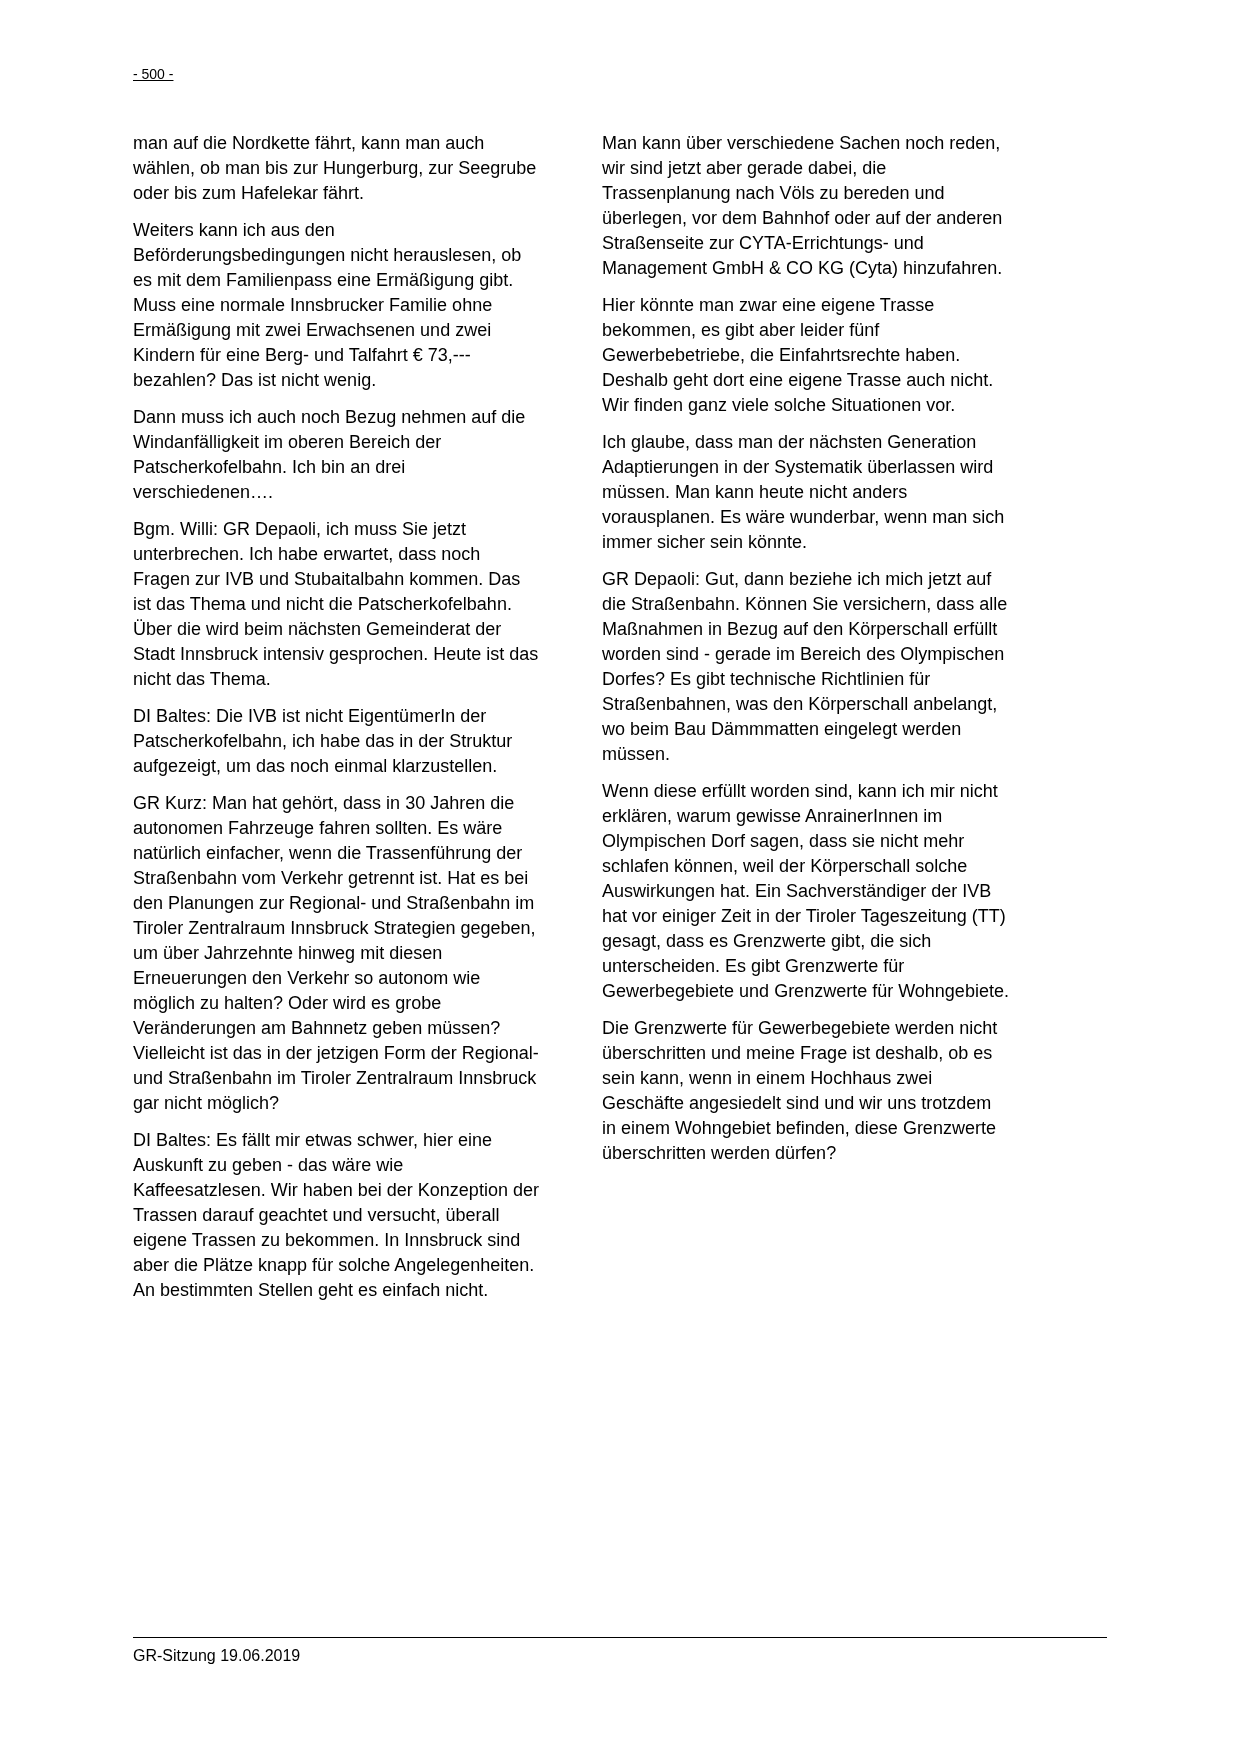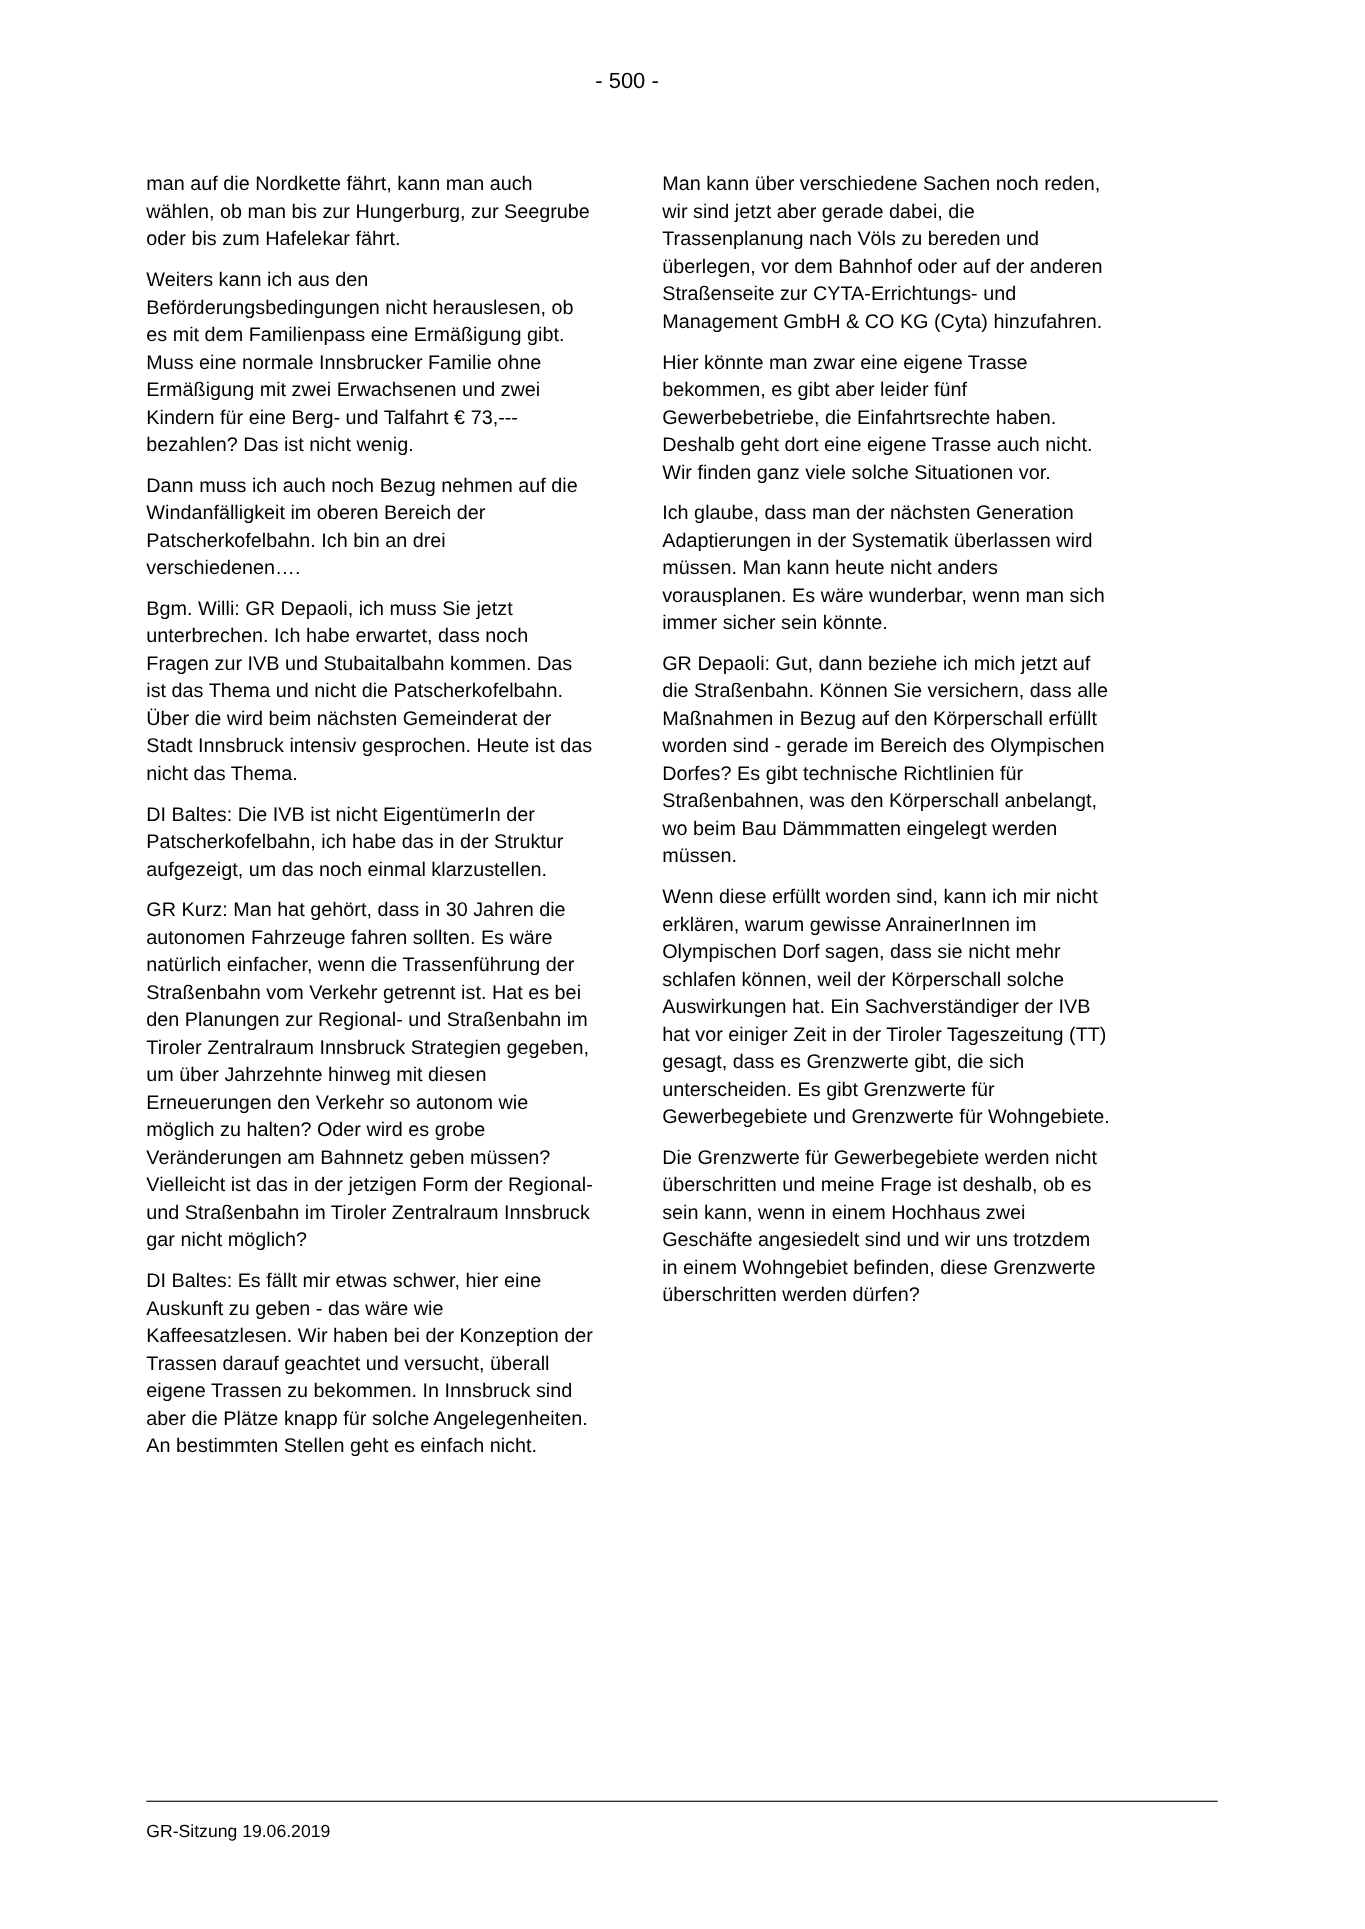--- a/index.html
+++ b/index.html
@@ -13,55 +13,55 @@
     position: relative;
     font-family: "Liberation Sans", sans-serif;
     color: #000000;
     overflow: hidden;
   }
   .page-number {
     position: absolute;
     top: 62px;
     left: 133px;
     width: 874px;
-    text-align: center;
-    font-size: 20px;
+    text-align: left;
+    font-size: 14px;
     line-height: 25px;
+    text-decoration: underline;
   }
   .columns {
     position: absolute;
     top: 131px;
     left: 133px;
     width: 876px;
     display: grid;
     grid-template-columns: 1fr 1fr;
     column-gap: 62px;
     align-items: start;
   }
   .column {
     min-width: 0;
-    margin-top: 24px;
   }
   .para {
     margin: 0 0 12px 0;
     font-size: 18px;
     line-height: 25px;
     text-align: left;
     hyphens: manual;
   }
   .para b {
     font-weight: normal;
   }
   .footer {
     position: absolute;
     left: 133px;
     top: 1637px;
     width: 974px;
     border-top: 1.5px solid #000000;
-    padding-top: 17px;
+    padding-top: 7px;
     font-size: 16px;
     line-height: 22px;
   }
 </style>
 </head>
 <body>
 
 <div class="page-number">- 500 -</div>
 
 <div class="columns">

